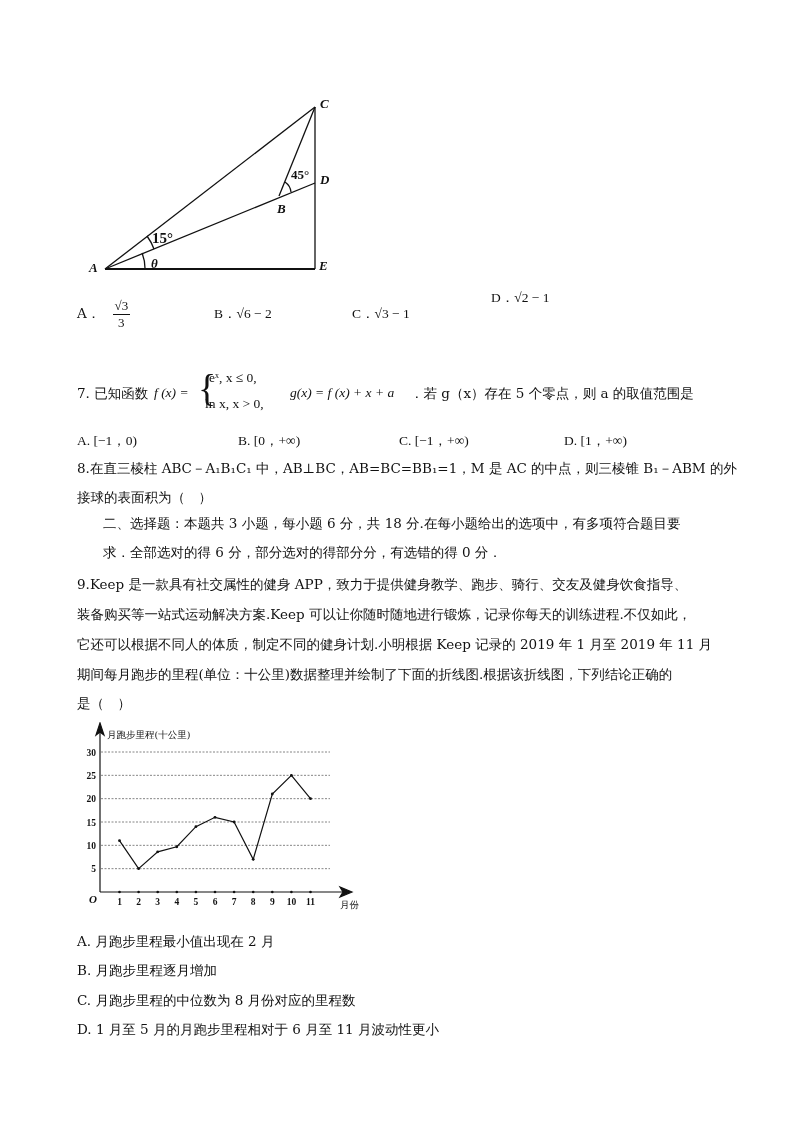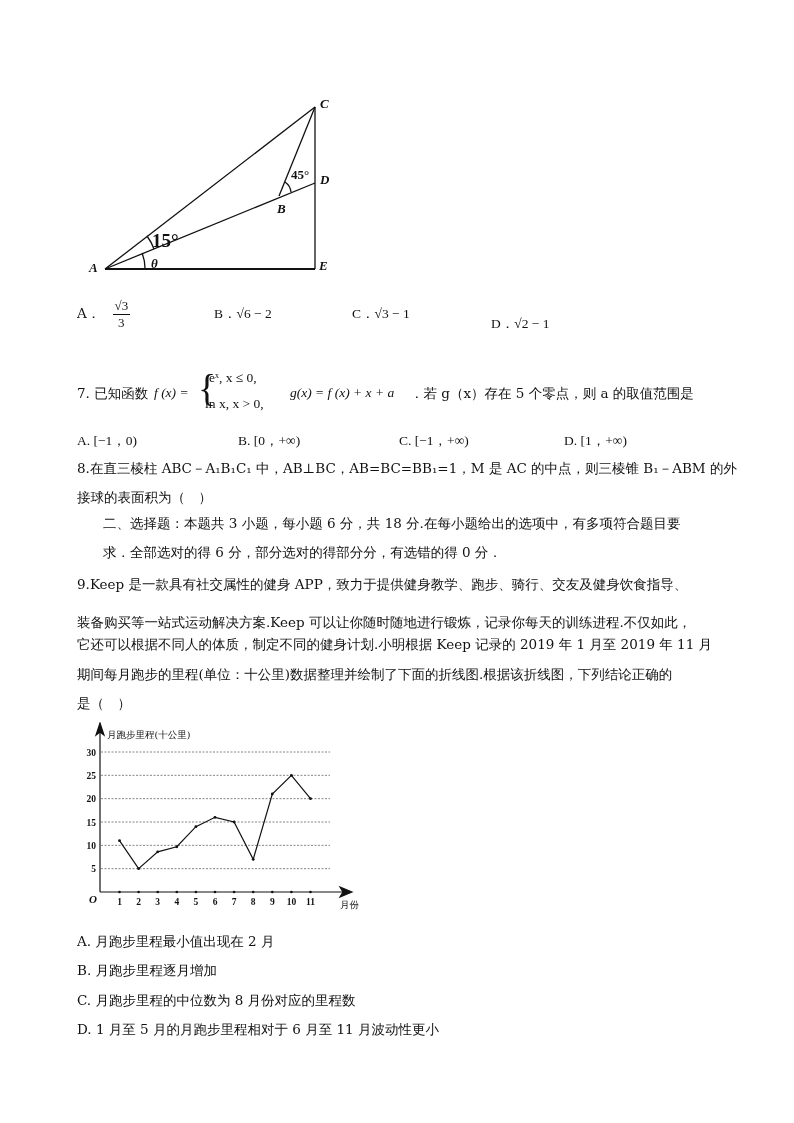--- a/index.html
+++ b/index.html
@@ -29,39 +29,39 @@
       <path d="M 145 269 A 40 40 0 0 0 142 253"></path>
       <path d="M 154 249 A 52 52 0 0 0 147 236"></path>
       <path d="M 291 192 A 14 14 0 0 0 285 182"></path>
     </g>
   </svg>
   <span class="abs it" style="left:240px;top:6px;font-weight:bold;font-size:13px;">C</span>
   <span class="abs it" style="left:240px;top:82px;font-weight:bold;font-size:13px;">D</span>
   <span class="abs it" style="left:197px;top:111px;font-weight:bold;font-size:13px;">B</span>
   <span class="abs it" style="left:9px;top:170px;font-weight:bold;font-size:13px;">A</span>
   <span class="abs it" style="left:239px;top:168px;font-weight:bold;font-size:13px;">E</span>
-  <span class="abs serif" style="left:72px;top:140px;font-weight:bold;font-size:19px;">15°</span>
+  <span class="abs serif" style="left:72px;top:140px;font-weight:bold;font-size:15px;">15°</span>
   <span class="abs serif" style="left:211px;top:77px;font-weight:bold;font-size:13px;">45°</span>
   <span class="abs it" style="left:71px;top:166px;font-weight:bold;font-size:13px;">θ</span>
 </div>
 
 <div class="abs" style="left:77px;top:298px;">
   <span>A．</span>
   <span class="frac" style="margin-left:8px;">
     <span class="num">√3</span>
     <span class="den">3</span>
   </span>
 </div>
 <div class="abs serif" style="left:214px;top:305px;">
   <span>B．</span><span>√6 − 2</span>
 </div>
 <div class="abs serif" style="left:352px;top:305px;">
   <span>C．</span><span>√3 − 1</span>
 </div>
-<div class="abs serif" style="left:491px;top:315px;">
+<div class="abs serif" style="left:491px;top:289px;">
   <span>D．</span><span>√2 − 1</span>
 </div>
 
 <div class="abs" style="left:77px;top:368px;height:50px;">
   <span class="abs" style="left:0;top:17px;">7. 已知函数</span>
   <span class="abs it" style="left:77px;top:17px;">f (x) =</span>
   <span class="abs brace" style="left:121px;top:1px;">{</span>
   <span class="abs serif" style="left:132px;top:2px;">eˣ,  x ≤ 0,</span>
   <span class="abs serif" style="left:128px;top:28px;">ln x,  x &gt; 0,</span>
   <span class="abs it" style="left:213px;top:17px;">g(x) = f (x) + x + a</span>
@@ -72,21 +72,21 @@
 <div class="abs serif" style="left:399px;top:432px;">C. [−1，+∞)</div>
 <div class="abs serif" style="left:564px;top:432px;">D. [1，+∞)</div>
 
 <div class="line" style="top:460px;">8.在直三棱柱 ABC－A₁B₁C₁ 中，AB⊥BC，AB=BC=BB₁=1，M 是 AC 的中点，则三棱锥 B₁－ABM 的外</div>
 <div class="line" style="top:489px;text-align:center;">接球的表面积为（　）</div>
 
 <div class="line" style="left:103px;top:515px;">二、选择题：本题共 3 小题，每小题 6 分，共 18 分.在每小题给出的选项中，有多项符合题目要</div>
 <div class="line" style="left:103px;top:544px;">求．全部选对的得 6 分，部分选对的得部分分，有选错的得 0 分．</div>
 
 <div class="line" style="top:576px;">9.Keep 是一款具有社交属性的健身 APP，致力于提供健身教学、跑步、骑行、交友及健身饮食指导、</div>
-<div class="line" style="top:606px;margin-top:8px;">装备购买等一站式运动解决方案.Keep 可以让你随时随地进行锻炼，记录你每天的训练进程.不仅如此，</div>
+<div class="line" style="top:606px;">装备购买等一站式运动解决方案.Keep 可以让你随时随地进行锻炼，记录你每天的训练进程.不仅如此，</div>
 <div class="line" style="top:636px;">它还可以根据不同人的体质，制定不同的健身计划.小明根据 Keep 记录的 2019 年 1 月至 2019 年 11 月</div>
 <div class="line" style="top:666px;">期间每月跑步的里程(单位：十公里)数据整理并绘制了下面的折线图.根据该折线图，下列结论正确的</div>
 <div class="line" style="top:695px;">是（　）</div>
 
 <div class="abs" style="left:75px;top:722px;width:290px;height:195px;">
   <svg id="chart-svg" width="290" height="195" viewBox="75 722 290 195" xmlns="http://www.w3.org/2000/svg">
     <g id="grid">
         <line x1="101" y1="868.6666666666666" x2="330" y2="868.6666666666666" stroke="#666" stroke-width="0.8" stroke-dasharray="2,1.5"></line>
         <line x1="101" y1="845.3333333333334" x2="330" y2="845.3333333333334" stroke="#666" stroke-width="0.8" stroke-dasharray="2,1.5"></line>
         <line x1="101" y1="822" x2="330" y2="822" stroke="#666" stroke-width="0.8" stroke-dasharray="2,1.5"></line>

